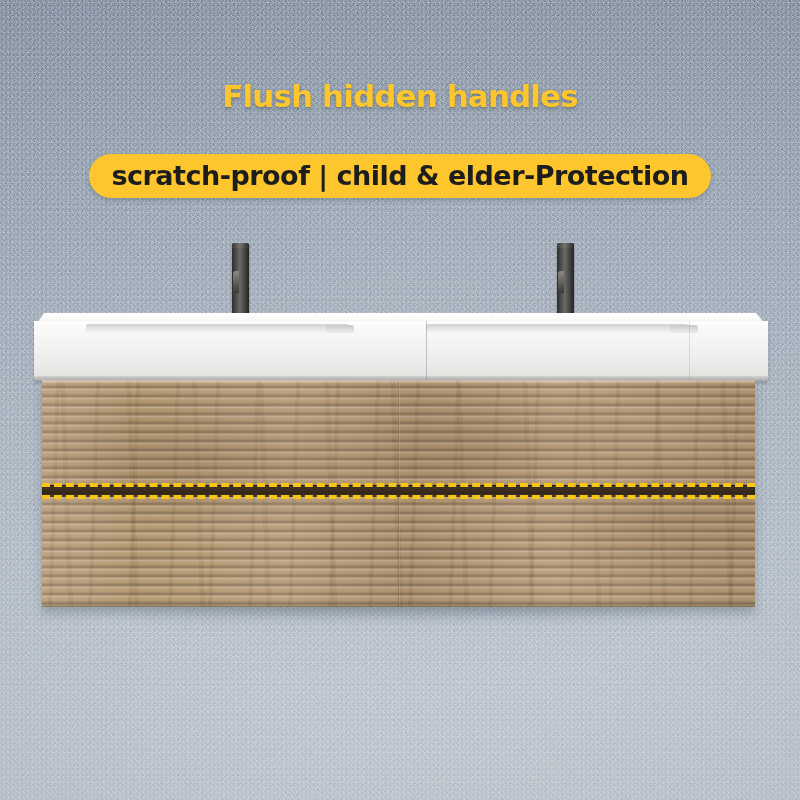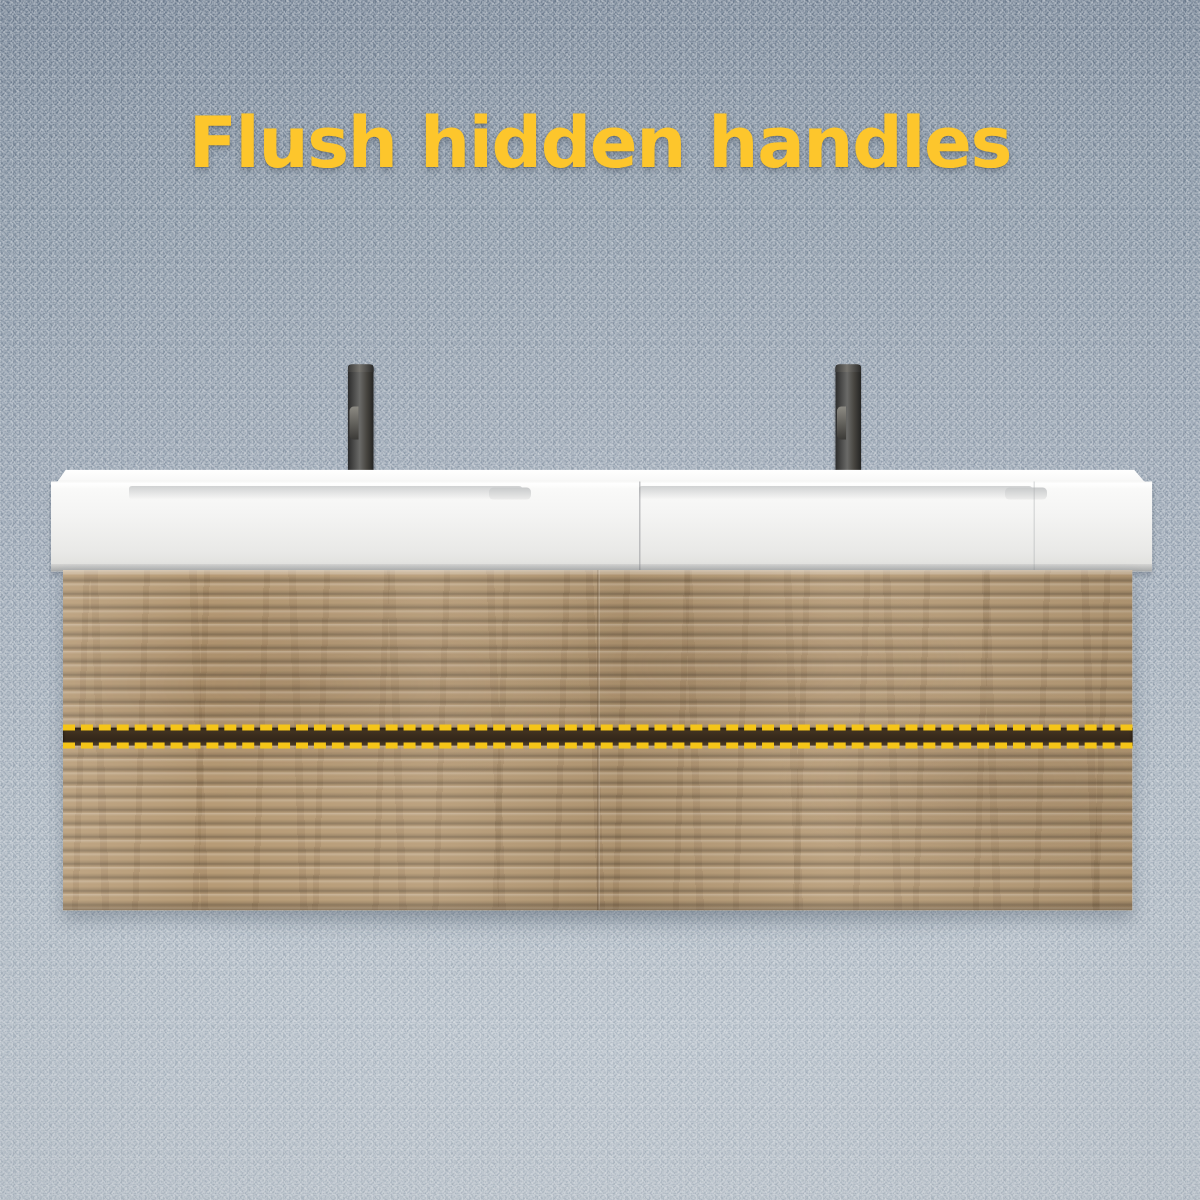--- a/index.html
+++ b/index.html
@@ -29,21 +29,21 @@
       repeating-radial-gradient(circle at 70% 65%, rgba(0,0,0,.3) 0 1px, rgba(255,255,255,.35) 1px 2px);
     background-size:6px 6px,9px 9px;
   }
   .wall-vig{position:absolute;inset:0;
     background:radial-gradient(130% 105% at 50% 38%, rgba(255,255,255,.08) 0%, rgba(255,255,255,0) 46%, rgba(40,55,72,.16) 100%);
   }
 
   
   .headline{
     position:absolute;left:0;right:0;top:70px;text-align:center;
-    font-size:47px;line-height:52px;font-weight:bold;
+    font-size:31px;line-height:52px;font-weight:bold;
     letter-spacing:-.9px;
     color:#fdc62c;
     font-family:"DejaVu Sans","Liberation Sans",sans-serif;
     text-shadow:0 2px 4px rgba(40,52,66,.34), 0 1px 0 rgba(0,0,0,.12);
     -webkit-font-smoothing:antialiased;
     white-space:nowrap;
   }
 
   
   .badge-wrap{position:absolute;left:0;right:0;top:154px;display:flex;justify-content:center;}
@@ -188,20 +188,23 @@
 <div id="stage">
 
   <div class="wall">
     <div class="wall-noise"></div>
     <div class="wall-noise2"></div>
     <div class="wall-vig"></div>
   </div>
 
   <div class="headline">Flush hidden handles</div>
 
+  <div class="badge-wrap">
+    <div class="badge">scratch-proof | child &amp; elder-Protection</div>
+  </div>
 
   <div class="vanity">
 
     <div class="unit-shadow"></div>
 
     <div class="faucet" style="left:232px;top:243px;height:77px;">
       <div class="faucet-cap"></div>
       <div class="faucet-lever"></div>
       <div class="faucet-base"></div>
     </div>

